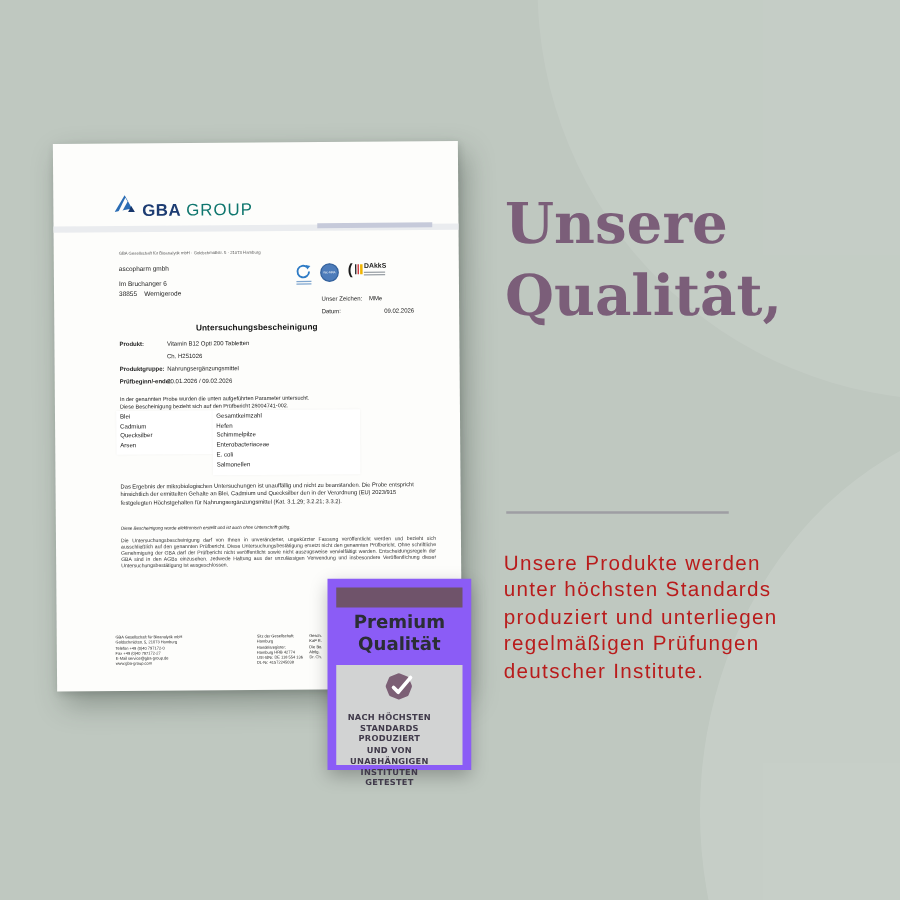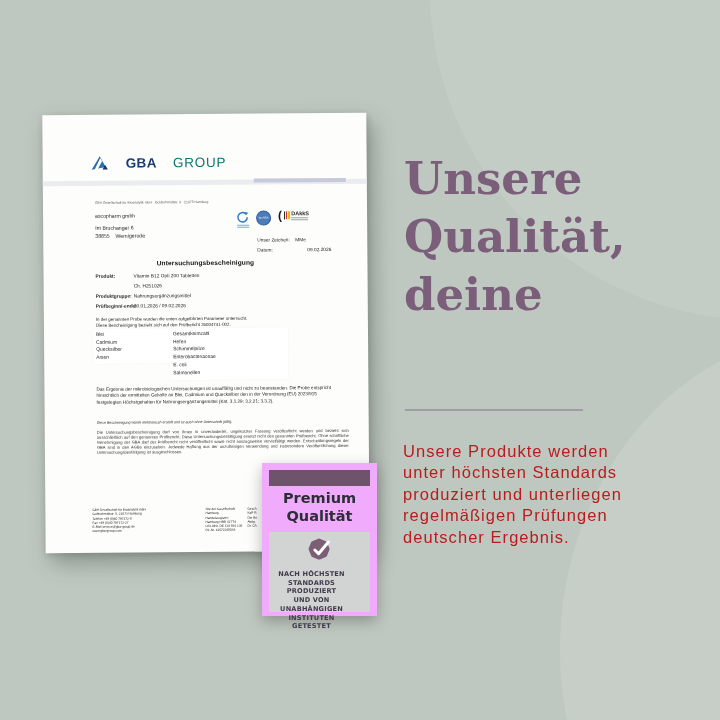--- a/index.html
+++ b/index.html
@@ -6,21 +6,21 @@
   .canvas{position:relative;width:720px;height:720px;background:#bfc8c0;overflow:hidden;
           font-family:"Liberation Sans",sans-serif;}
   
   .bg-circle{position:absolute;border-radius:50%;background:rgba(255,255,255,0.12);}
   .bg-circle.c1{left:560px;top:330px;width:560px;height:640px;}
   .bg-circle.c2{left:430px;top:-340px;width:660px;height:660px;background:rgba(255,255,255,0.09);}
 
   
   .document{position:absolute;left:44px;top:114px;width:324px;height:438px;background:#fdfdfb;
             transform:rotate(-0.45deg);box-shadow:6px 10px 22px rgba(40,52,42,0.35),1px 2px 6px rgba(40,52,42,0.18);}
-  .doc-logo{position:absolute;left:49px;top:41px;display:flex;align-items:flex-start;gap:16px;}
+  .doc-logo{position:absolute;left:49px;top:41px;display:flex;align-items:flex-end;gap:4px;}
   .doc-logo .gba{font-weight:bold;font-size:13.5px;color:#1d3c72;letter-spacing:.4px;}
   .doc-logo .group{font-size:13.5px;color:#0f766e;letter-spacing:.8px;}
   .topbar{position:absolute;left:0;top:66px;width:324px;height:5px;background:#eaecef;}
   .topbar-seg{position:absolute;left:211px;top:65px;width:92px;height:4px;background:#c6cada;}
   .sender{position:absolute;left:52px;top:86px;font-size:3.4px;color:#555;}
   .rec-name{position:absolute;left:52px;top:98px;font-size:5.2px;color:#1c1c1c;}
   .rec-street{position:absolute;left:52px;top:110px;font-size:5.2px;color:#1c1c1c;}
   .rec-city{position:absolute;left:52px;top:118px;font-size:5.2px;color:#1c1c1c;white-space:pre;}
   .certs{position:absolute;left:193px;top:97px;display:flex;gap:7px;align-items:flex-start;}
   .cert-iso{display:flex;flex-direction:column;align-items:center;gap:1px;}
@@ -53,21 +53,21 @@
   .pl-right{left:129px;top:216px;}
   .result{position:absolute;left:52px;top:272px;width:244px;font-size:4.6px;line-height:6.4px;color:#1c1c1c;}
   .sig-note{position:absolute;left:52px;top:306px;font-size:3.6px;font-style:italic;color:#222;}
   .legal{position:absolute;left:52px;top:315px;width:252px;font-size:4.1px;line-height:5.1px;color:#333;text-align:justify;}
   .foot{position:absolute;top:393px;font-size:3.2px;line-height:4.3px;color:#222;white-space:pre-line;}
   .foot.c1{left:47px;width:110px;}
   .foot.c2{left:160px;width:50px;}
   .foot.c3{left:202px;width:50px;}
 
   
-  .badge{position:absolute;left:262px;top:463px;width:115px;height:153px;background:#f0abfc;
+  .badge{position:absolute;left:262px;top:463px;width:115px;height:153px;background:#8b5cf6;
          box-shadow:0 5px 14px rgba(0,0,0,0.28);z-index:5;}
   .badge-band{position:absolute;left:7px;top:7px;width:101px;height:16px;background:#6f536a;}
   .badge-title{position:absolute;left:0;top:27px;width:115px;text-align:center;
                font-family:"DejaVu Sans",sans-serif;font-size:14.5px;font-weight:600;
                line-height:17.5px;color:#2b2e35;}
   .badge-graybox{position:absolute;left:7px;top:69px;width:101px;height:80px;background:#d2d3d3;}
   .badge-seal{position:absolute;left:37px;top:4px;}
   .badge-caption{position:absolute;left:0;top:38px;width:85px;text-align:center;
                  font-family:"DejaVu Sans",sans-serif;font-size:6.6px;font-weight:bold;
                  line-height:8.7px;letter-spacing:.2px;color:#413b4b;white-space:pre-line;}
@@ -218,26 +218,25 @@
       <div class="badge-caption">NACH HÖCHSTEN
 STANDARDS PRODUZIERT
 UND VON UNABHÄNGIGEN
 INSTITUTEN GETESTET</div>
     </div>
   </div>
 
   <div class="heading">
     <div>Unsere</div>
     <div>Qualität,</div>
-    <div>deine</div>
   </div>
 
   <div class="divider"></div>
 
   <div class="tagline">
     <div>Unsere Produkte werden</div>
     <div>unter höchsten Standards</div>
     <div>produziert und unterliegen</div>
     <div>regelmäßigen Prüfungen</div>
-    <div>deutscher Ergebnis.</div>
+    <div>deutscher Institute.</div>
   </div>
 
 </div>
 
 </body></html>

